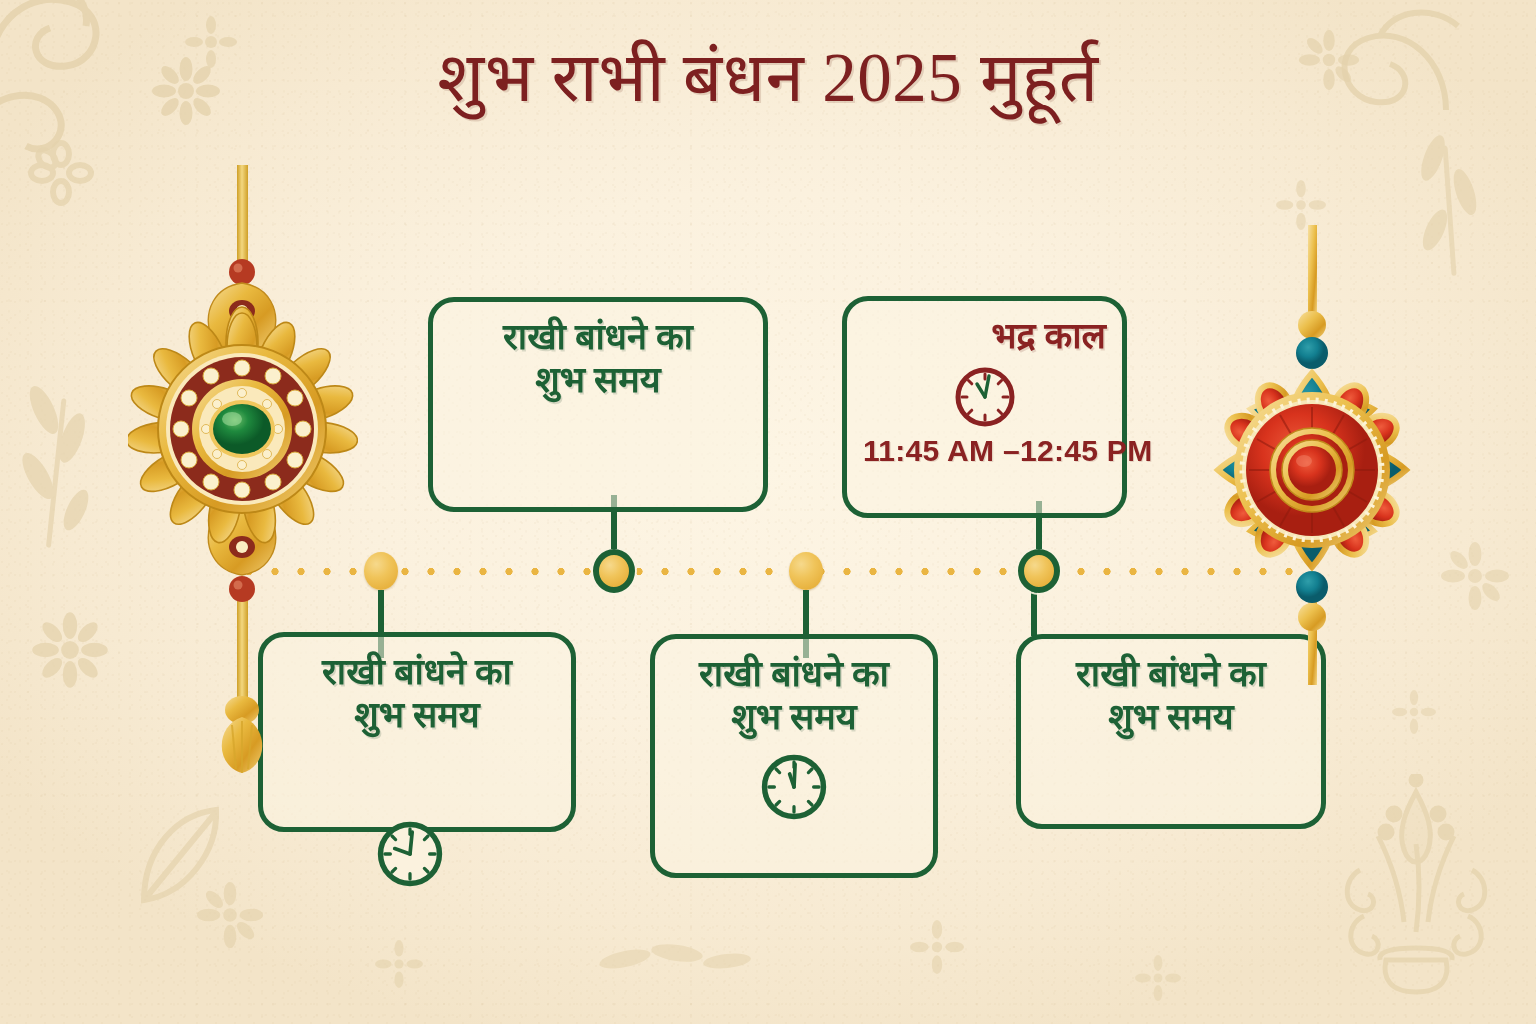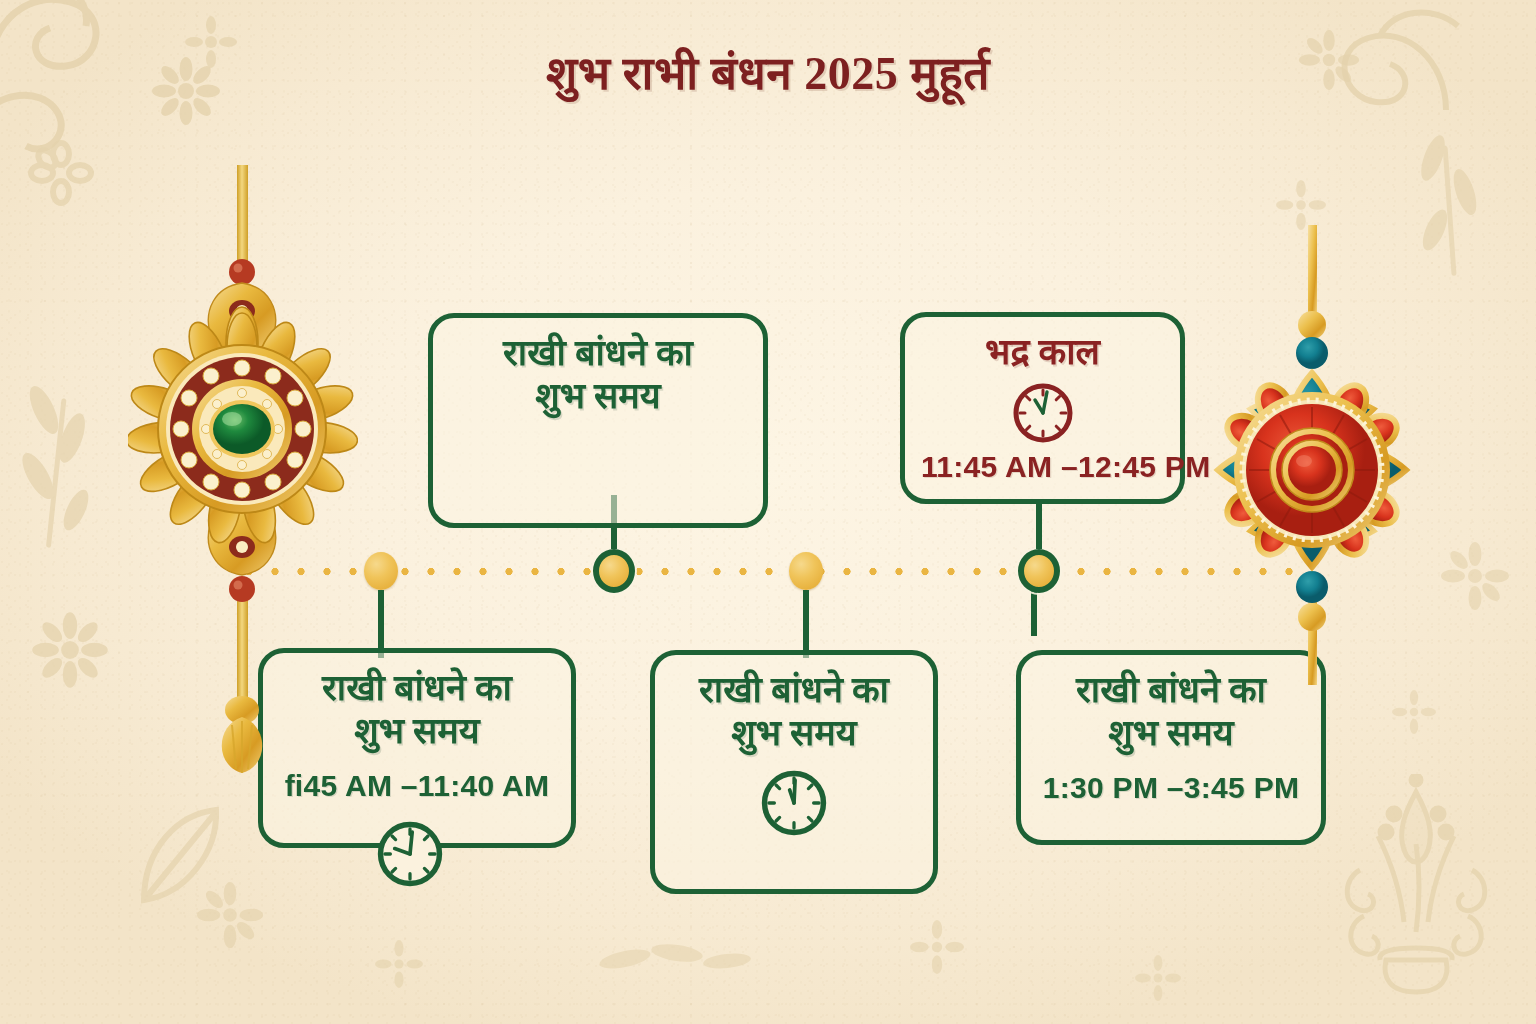--- a/index.html
+++ b/index.html
@@ -41,27 +41,27 @@
 
   
   #title-block {
     position: absolute;
     top: 34px; left: 0; right: 0;
     text-align: center;
     z-index: 6;
   }
   #main-title {
     font-family: "Liberation Serif", serif;
-    font-weight: bold;
-    font-size: 46px;
+    font-weight: normal;
+    font-size: 69px;
     line-height: 1.06;
     color: #7d2020;
     letter-spacing: .5px;
     text-shadow: 2px 2px 0 rgba(120,60,40,.17);
-    margin: 16px;
+    margin: 8px;
     white-space: nowrap;
   }
   #sub-title {
     font-family: "Liberation Serif", serif;
     font-weight: bold;
     font-size: 52px;
     line-height: 1.1;
     color: #7d2020;
     margin: 8px 0 0 0;
     text-shadow: 2px 2px 0 rgba(120,60,40,.15);
@@ -119,21 +119,20 @@
   
   .card {
     position: absolute;
     box-sizing: border-box;
     border: 5px solid #1d6135;
     border-radius: 26px;
     background: rgba(252,244,226,.55);
     text-align: center;
     padding: 14px 16px 12px;
     z-index: 4;
-    margin-top: 16px;
   }
   .card-title {
     font-family: "Liberation Serif", serif;
     font-weight: bold;
     color: #1d6135;
     font-size: 36px;
     line-height: 1.2;
     text-shadow: 1.5px 1.5px 0 rgba(30,70,45,.16);
     white-space: pre-line;
   }
@@ -565,21 +564,21 @@
       <circle cx="124" cy="245" r="30" fill="none" stroke="#c08a1c" stroke-width="1.5"></circle>
       <ellipse cx="116" cy="236" rx="8" ry="6" fill="#f58a6e" opacity=".45"></ellipse>
     </svg>
   </div>
 
   <div class="card" id="card-top-1" style="left:428px; top:297px; width:340px; height:215px;">
     <div class="card-title">राखी बांधने का
 शुभ समय</div>
   </div>
 
-  <div class="card" id="card-top-2" style="left:900px; top:296px; width:285px; height:192px;">
+  <div class="card" id="card-top-2" style="left:842px; top:296px; width:285px; height:222px;text-align:right;">
     <div class="card-title alt">भद्र काल</div>
     <svg class="clock" width="66" height="66" viewBox="0 0 66 66">
       <circle cx="33" cy="33" r="27" fill="none" stroke="#8a2222" stroke-width="5"></circle>
       <g stroke="#8a2222" stroke-width="3" stroke-linecap="round">
         <line x1="33" y1="10" x2="33" y2="15"></line>
           <line x1="33" y1="51" x2="33" y2="56"></line>
         <line x1="10" y1="33" x2="15" y2="33"></line>
           <line x1="51" y1="33" x2="56" y2="33"></line>
         <line x1="16.5" y1="16.5" x2="19.8" y2="19.8"></line>
           <line x1="46.2" y1="46.2" x2="49.5" y2="49.5"></line>
@@ -614,21 +613,20 @@
       <div class="stem up" style="height:48px;"></div>
       <div class="node-dot"></div>
     </div>
   </div>
 
   <div style="position:absolute; left:1031px; top:578px; width:6px; height:58px; background:#1d6135; z-index:2;"></div>
 
   <div class="card" id="card-bottom-1" style="left:258px; top:632px; width:318px; height:200px;">
     <div class="card-title">राखी बांधने का
 शुभ समय</div>
-    <div class="card-time" style="margin-top:16px;">ﬁ45 AM –11:40 AM</div>
   </div>
 
   <svg width="72" height="72" viewBox="0 0 66 66" style="position:absolute; left:374px; top:818px; z-index:6;">
     <circle cx="33" cy="33" r="27" fill="#fbf2de" stroke="#1d6135" stroke-width="5"></circle>
     <g stroke="#1d6135" stroke-width="3" stroke-linecap="round">
       <line x1="33" y1="10" x2="33" y2="15"></line>
         <line x1="33" y1="51" x2="33" y2="56"></line>
       <line x1="10" y1="33" x2="15" y2="33"></line>
         <line x1="51" y1="33" x2="56" y2="33"></line>
       <line x1="16.5" y1="16.5" x2="19.8" y2="19.8"></line>
@@ -657,16 +655,15 @@
       </g>
       <line x1="33" y1="33" x2="34" y2="12" stroke="#1d6135" stroke-width="3.4" stroke-linecap="round"></line>
       <line x1="33" y1="33" x2="29" y2="21" stroke="#1d6135" stroke-width="3.4" stroke-linecap="round"></line>
     </svg>
     <div class="card-time"></div>
   </div>
 
   <div class="card" id="card-bottom-3" style="left:1016px; top:634px; width:310px; height:195px;">
     <div class="card-title">राखी बांधने का
 शुभ समय</div>
-    <div class="card-time" style="margin-top:16px;">1:30 PM –3:45 PM</div>
   </div>
 
 </div>
 
 </body></html>

